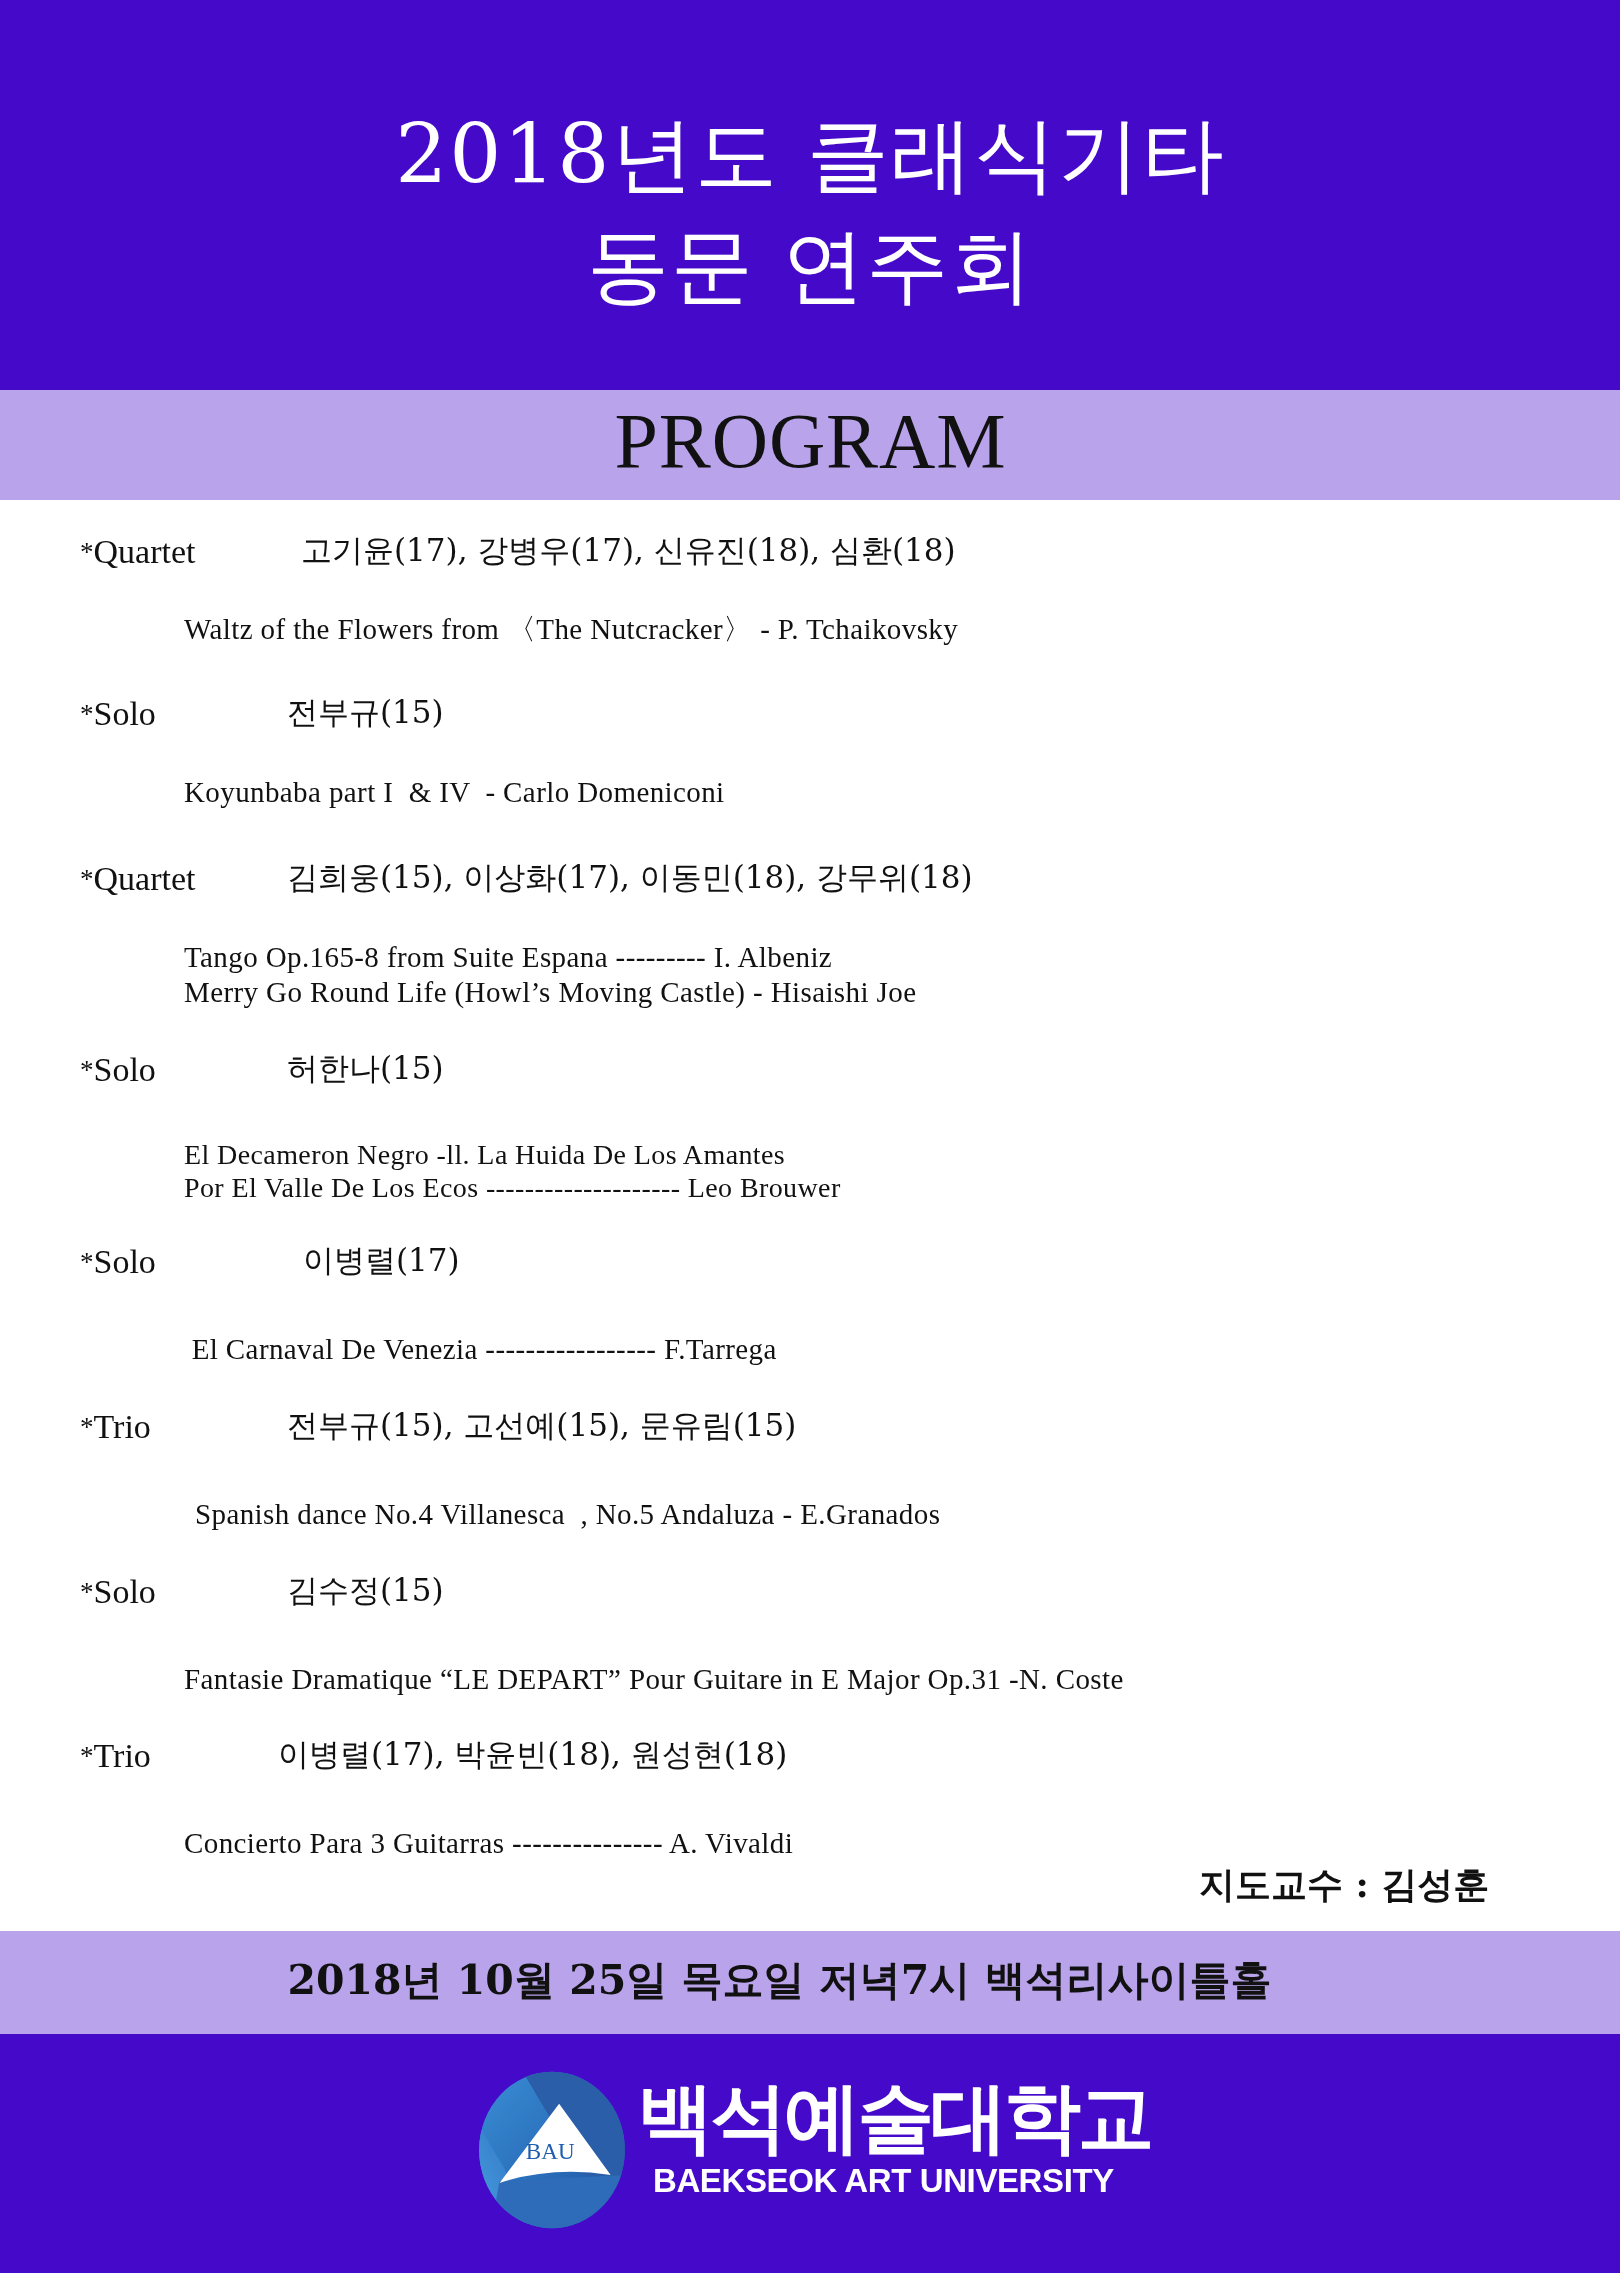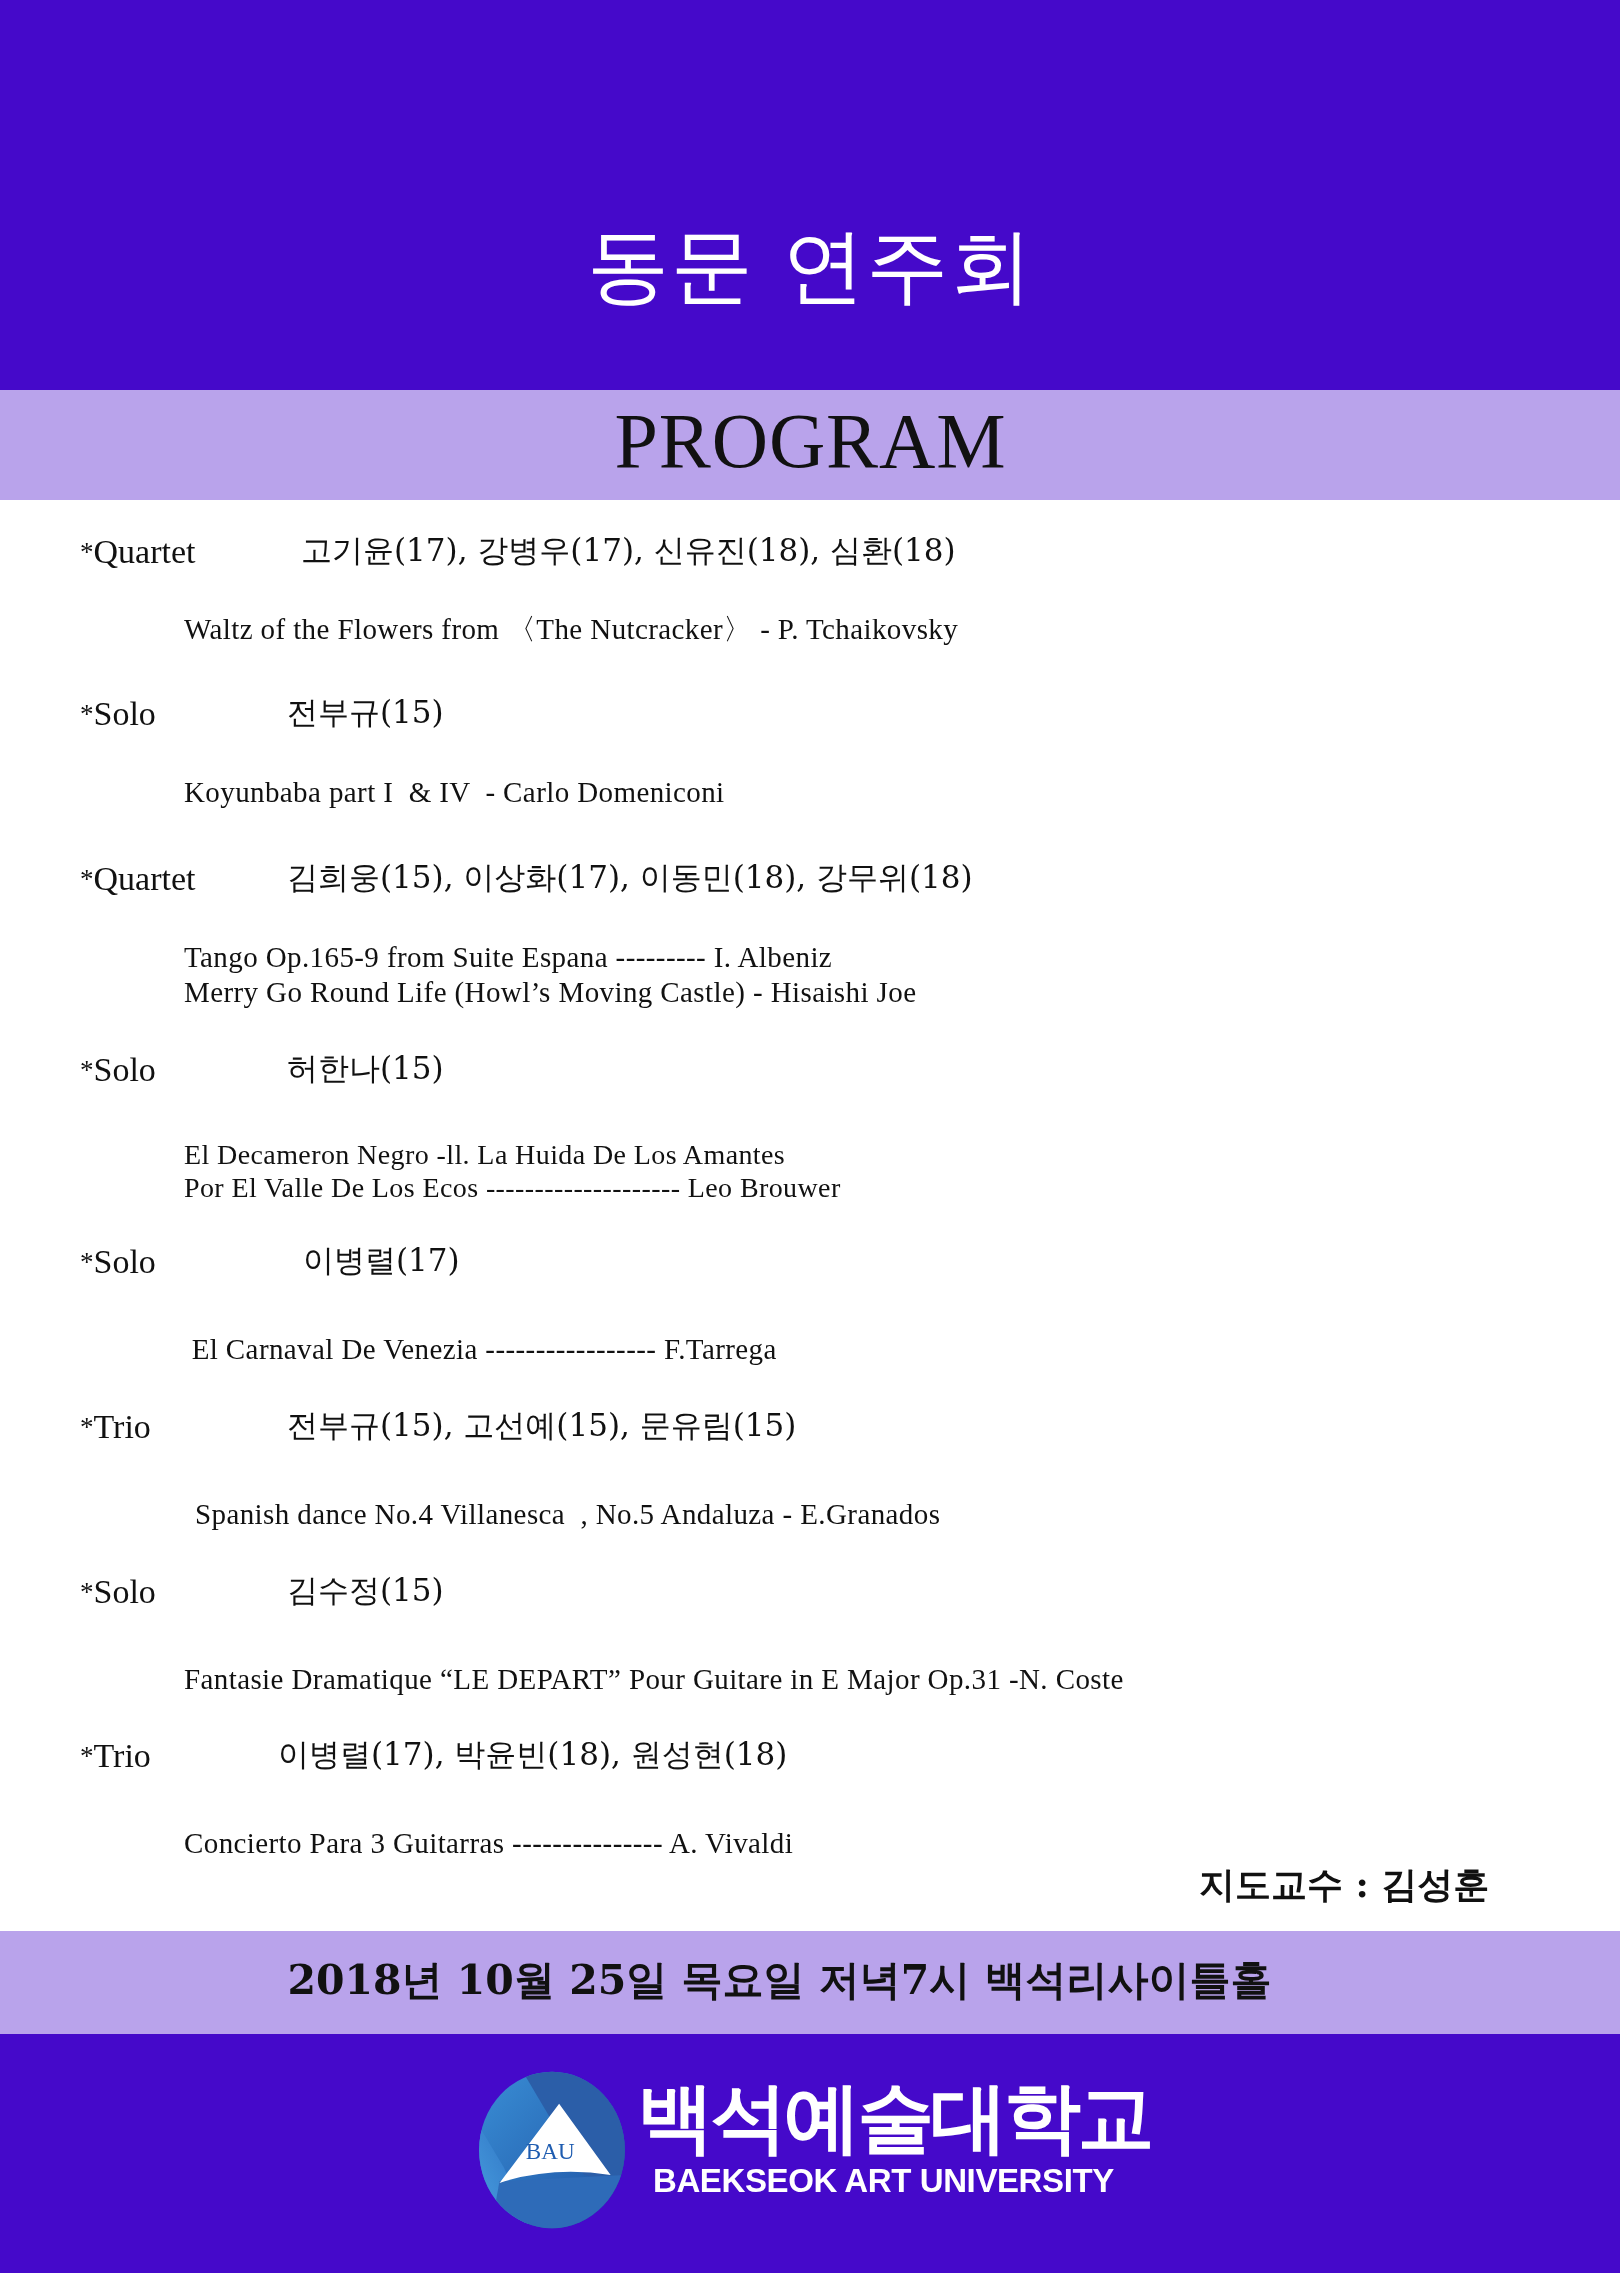--- a/index.html
+++ b/index.html
@@ -61,20 +61,21 @@
   }
   #logo-eng {
     position: absolute; left: 176px; top: 94px; color: #fff; font-size: 33px; line-height: 1;
     font-family: "Liberation Sans", sans-serif; font-weight: bold; letter-spacing: -0.4px; white-space: nowrap;
   }
 </style>
 </head>
 <body>
 
 <div id="header" class="band">
+  <div id="title-1" class="title-line">2018년도 클래식기타</div>
   <div id="title-2" class="title-line">동문 연주회</div>
 </div>
 
 <div id="program-band" class="band"></div>
 <div id="program-label">PROGRAM</div>
 
 <div>
 
   <div class="section-head" style="top:535px;">
     <span class="star">*</span><span class="type">Quartet</span>
@@ -85,21 +86,21 @@
   <div class="section-head" style="top:697px;">
     <span class="star">*</span><span class="type">Solo</span>
     <span class="names" style="left:207px;">전부규(15)</span>
   </div>
   <div class="piece" style="top:778px;">Koyunbaba part I  &amp; IV  - Carlo Domeniconi</div>
 
   <div class="section-head" style="top:862px;">
     <span class="star">*</span><span class="type">Quartet</span>
     <span class="names" style="left:207px;">김희웅(15), 이상화(17), 이동민(18), 강무위(18)</span>
   </div>
-  <div class="piece" style="top:943px;">Tango Op.165-9 from Suite Espana --------- I. Albeniz</div>
+  <div class="piece" style="top:943px;">Tango Op.165-8 from Suite Espana --------- I. Albeniz</div>
   <div class="piece" style="top:978px;">Merry Go Round Life (Howl’s Moving Castle) - Hisaishi Joe</div>
 
   <div class="section-head" style="top:1053px;">
     <span class="star">*</span><span class="type">Solo</span>
     <span class="names" style="left:207px;">허한나(15)</span>
   </div>
   <div class="piece" style="top:1141px; font-size:28px;">El Decameron Negro -ll. La Huida De Los Amantes</div>
   <div class="piece" style="top:1174px; font-size:28px;">Por El Valle De Los Ecos -------------------- Leo Brouwer</div>
 
   <div class="section-head" style="top:1245px;">

